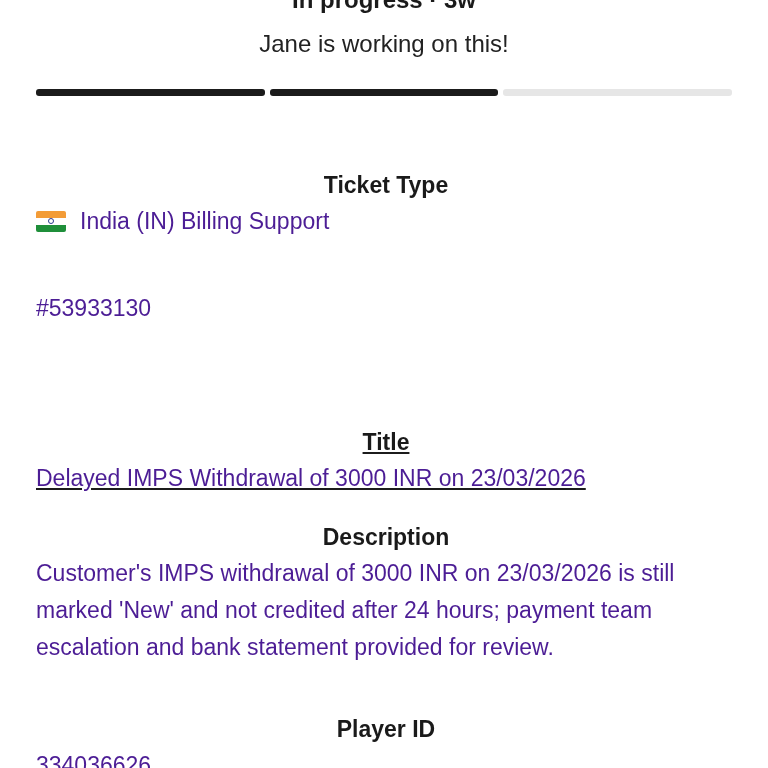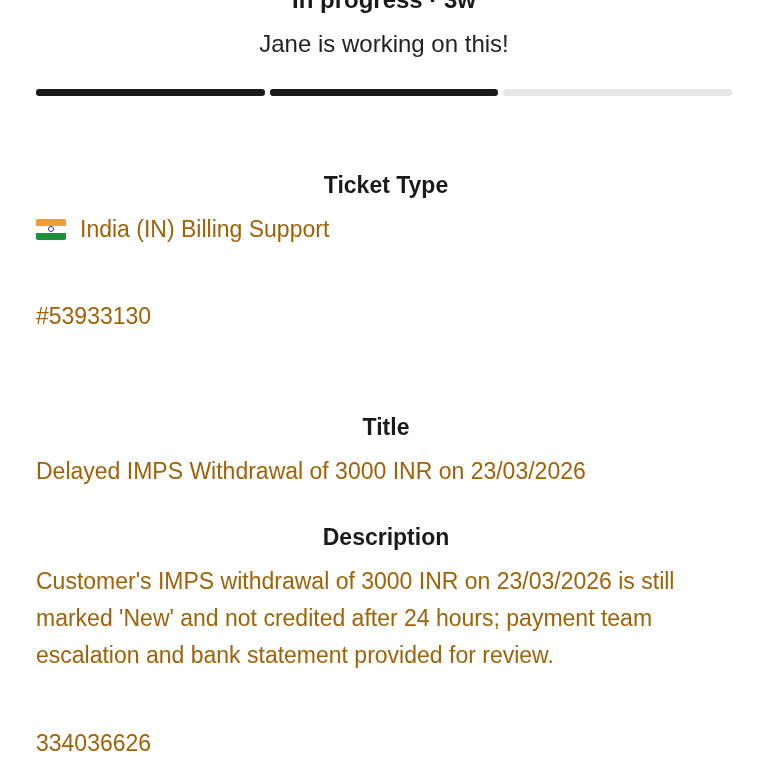--- a/index.html
+++ b/index.html
@@ -61,23 +61,23 @@
     }
     .field-label {
       font-size: 23px;
       font-weight: bold;
       color: #1a1a1a;
       line-height: 30px;
       text-align: center;
     }
     .field-value {
       font-size: 23px;
-      color: #a16207;
+      color: #4c1d95;
       line-height: 37px;
-      margin-top: 11px;
+      margin-top: 3px;
     }
     .flag {
       display: inline-block;
       width: 30px;
       height: 21px;
       vertical-align: -3px;
       margin-right: 14px;
       border-radius: 2px;
       overflow: hidden;
       position: relative;
@@ -118,25 +118,26 @@
         </div>
       <div class="b3"></div>
     </span><span>India (IN) Billing Support</span>
   </div>
 </div>
 
 <div class="field" style="top:287px;">
   <div class="field-value">#53933130</div>
 </div>
 
-<div class="field" style="top:412px;">
+<div class="field" style="top:427px;text-decoration:underline;">
   <div class="field-label">Title</div>
   <div class="field-value">Delayed IMPS Withdrawal of 3000 INR on 23/03/2026</div>
 </div>
 
 <div class="field" style="top:522px;">
   <div class="field-label">Description</div>
   <div class="field-value">Customer's IMPS withdrawal of 3000 INR on 23/03/2026 is still marked 'New' and not credited after 24 hours; payment team escalation and bank statement provided for review.</div>
 </div>
 
 <div class="field" style="top:714px;">
+  <div class="field-label">Player ID</div>
   <div class="field-value">334036626</div>
 </div>
 
 </body></html>

